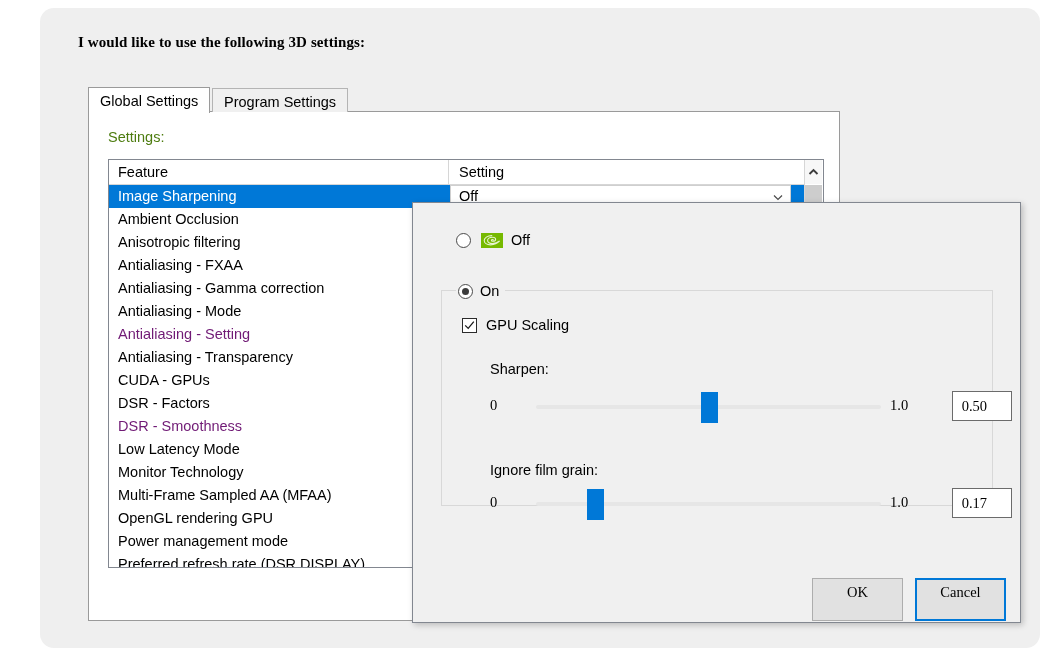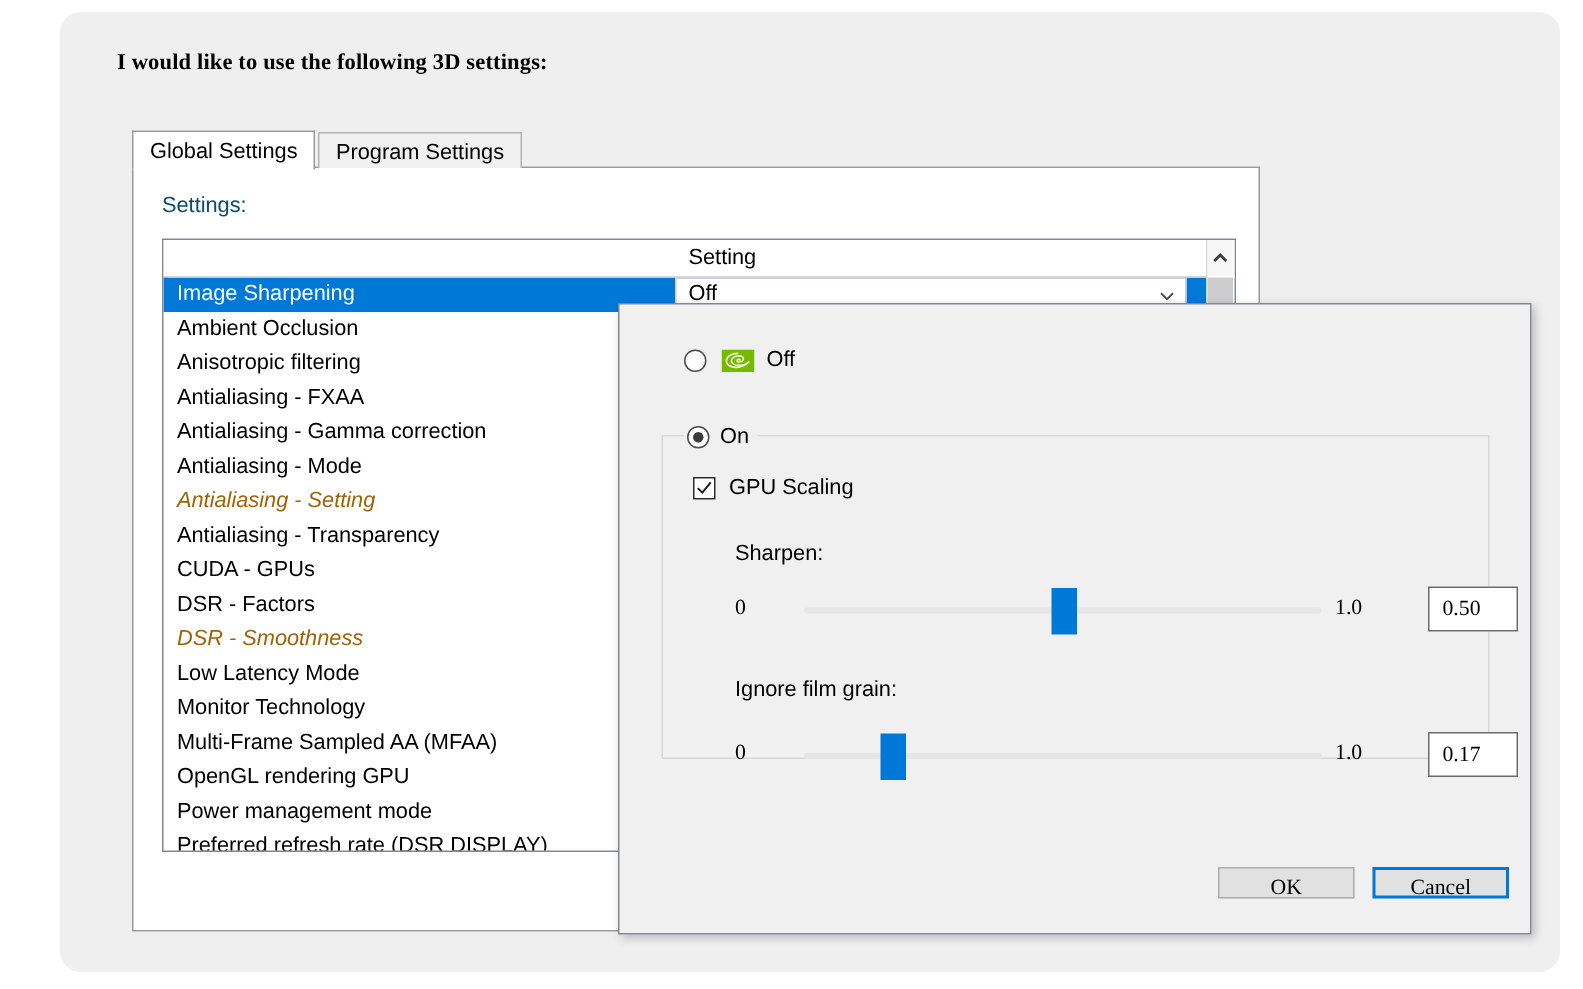--- a/index.html
+++ b/index.html
@@ -90,21 +90,21 @@
     border: 1px solid #9a9a9a;
     box-sizing: border-box;
     z-index: 1;
   }
 
   .settings-label {
     position: absolute;
     left: 68px;
     top: 121px;
     font-size: 14.5px;
-    color: #0c4a6e;
+    color: #4d7c0f;
     z-index: 4;
   }
 
   
   .grid {
     position: absolute;
     left: 68px;
     top: 151px;
     width: 716px;
     height: 409px;
@@ -158,21 +158,21 @@
     left: 0; top: 0;
     width: 340px;
     height: 23px;
     padding-left: 9px;
     box-sizing: border-box;
     font-size: 14.5px;
     color: #000;
     white-space: nowrap;
     overflow: hidden;
   }
-  .row.dim .feat { color: #a16207; font-style: italic; }
+  .row.dim .feat { color: #701a75; }
   .row.selected { background: #0078d7; padding-left: 41px; }
   .row.selected .feat { color: #ffffff; }
 
   
   .setting-combo {
     position: absolute;
     left: 341px;
     top: 0px;
     width: 341px;
     height: 23px;
@@ -400,21 +400,21 @@
     padding-right: 24px;
     line-height: 28px;
     font-size: 14.5px;
     color: #000;
     font-family: "Liberation Serif", serif;
   }
 
   
   .dlg-btn {
     position: absolute;
-    height: 21px;
+    height: 43px;
     box-sizing: border-box;
     font-size: 14.5px;
     color: #000;
     background: #e1e1e1;
     border: 1px solid #adadad;
     text-align: center;
     line-height: 26px;
     font-family: "Liberation Serif", serif;
   }
   .btn-ok { left: 399px; top: 375px; width: 91px; }
@@ -443,20 +443,21 @@
       </div>
     </div>
 
     <div class="tabpanel"></div>
 
     <div class="settings-label">Settings:</div>
 
     <div class="grid">
 
       <div class="grid-header">
+        <div class="col-feature">Feature</div>
         <div class="col-setting">Setting</div>
       </div>
 
       <div class="grid-body">
 
         <div class="row selected">
           <div class="sel-marker"></div>
           <div class="feat">Image Sharpening</div>
           <div class="setting-combo">
             <span class="val">Off</span>
@@ -564,21 +565,21 @@
           <span class="minlabel">0</span>
           <div class="track-wrap">
             <div class="track"></div>
             <div class="thumb-h" id="sharpen-thumb" style="left: 172.5px;"></div>
           </div>
           <span class="maxlabel">1.0</span>
         </div>
         <div class="valuebox">0.50</div>
       </div>
 
-      <div class="slider-label" style="left:48px; top:161px;">Ignore film grain:</div>
+      <div class="slider-label" style="left:48px; top:171px;">Ignore film grain:</div>
       <div class="slider-group" style="left:48px; top:196px; width:530px; height:34px;">
         <div class="slider-row">
           <span class="minlabel">0</span>
           <div class="track-wrap">
             <div class="track"></div>
             <div class="thumb-h" id="grain-thumb" style="left: 58.65px;"></div>
           </div>
           <span class="maxlabel">1.0</span>
         </div>
         <div class="valuebox">0.17</div>

